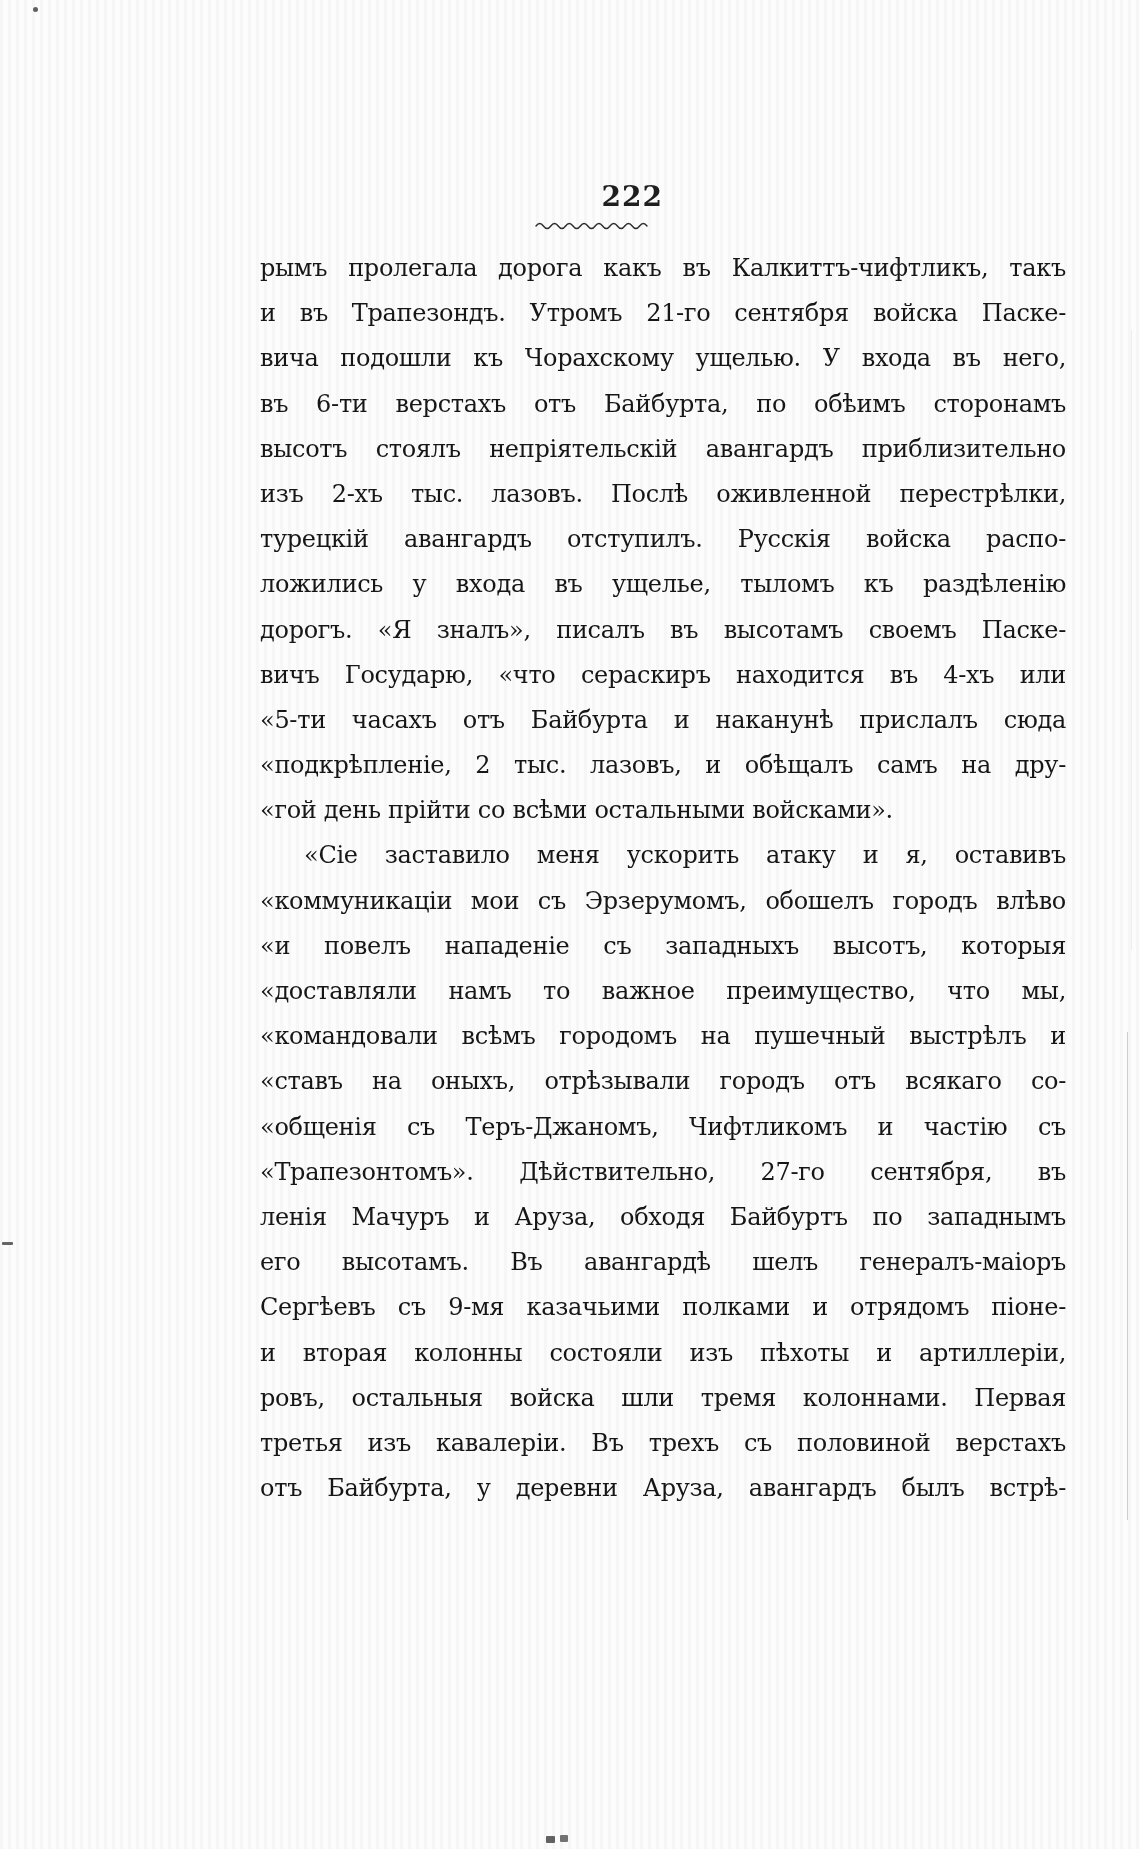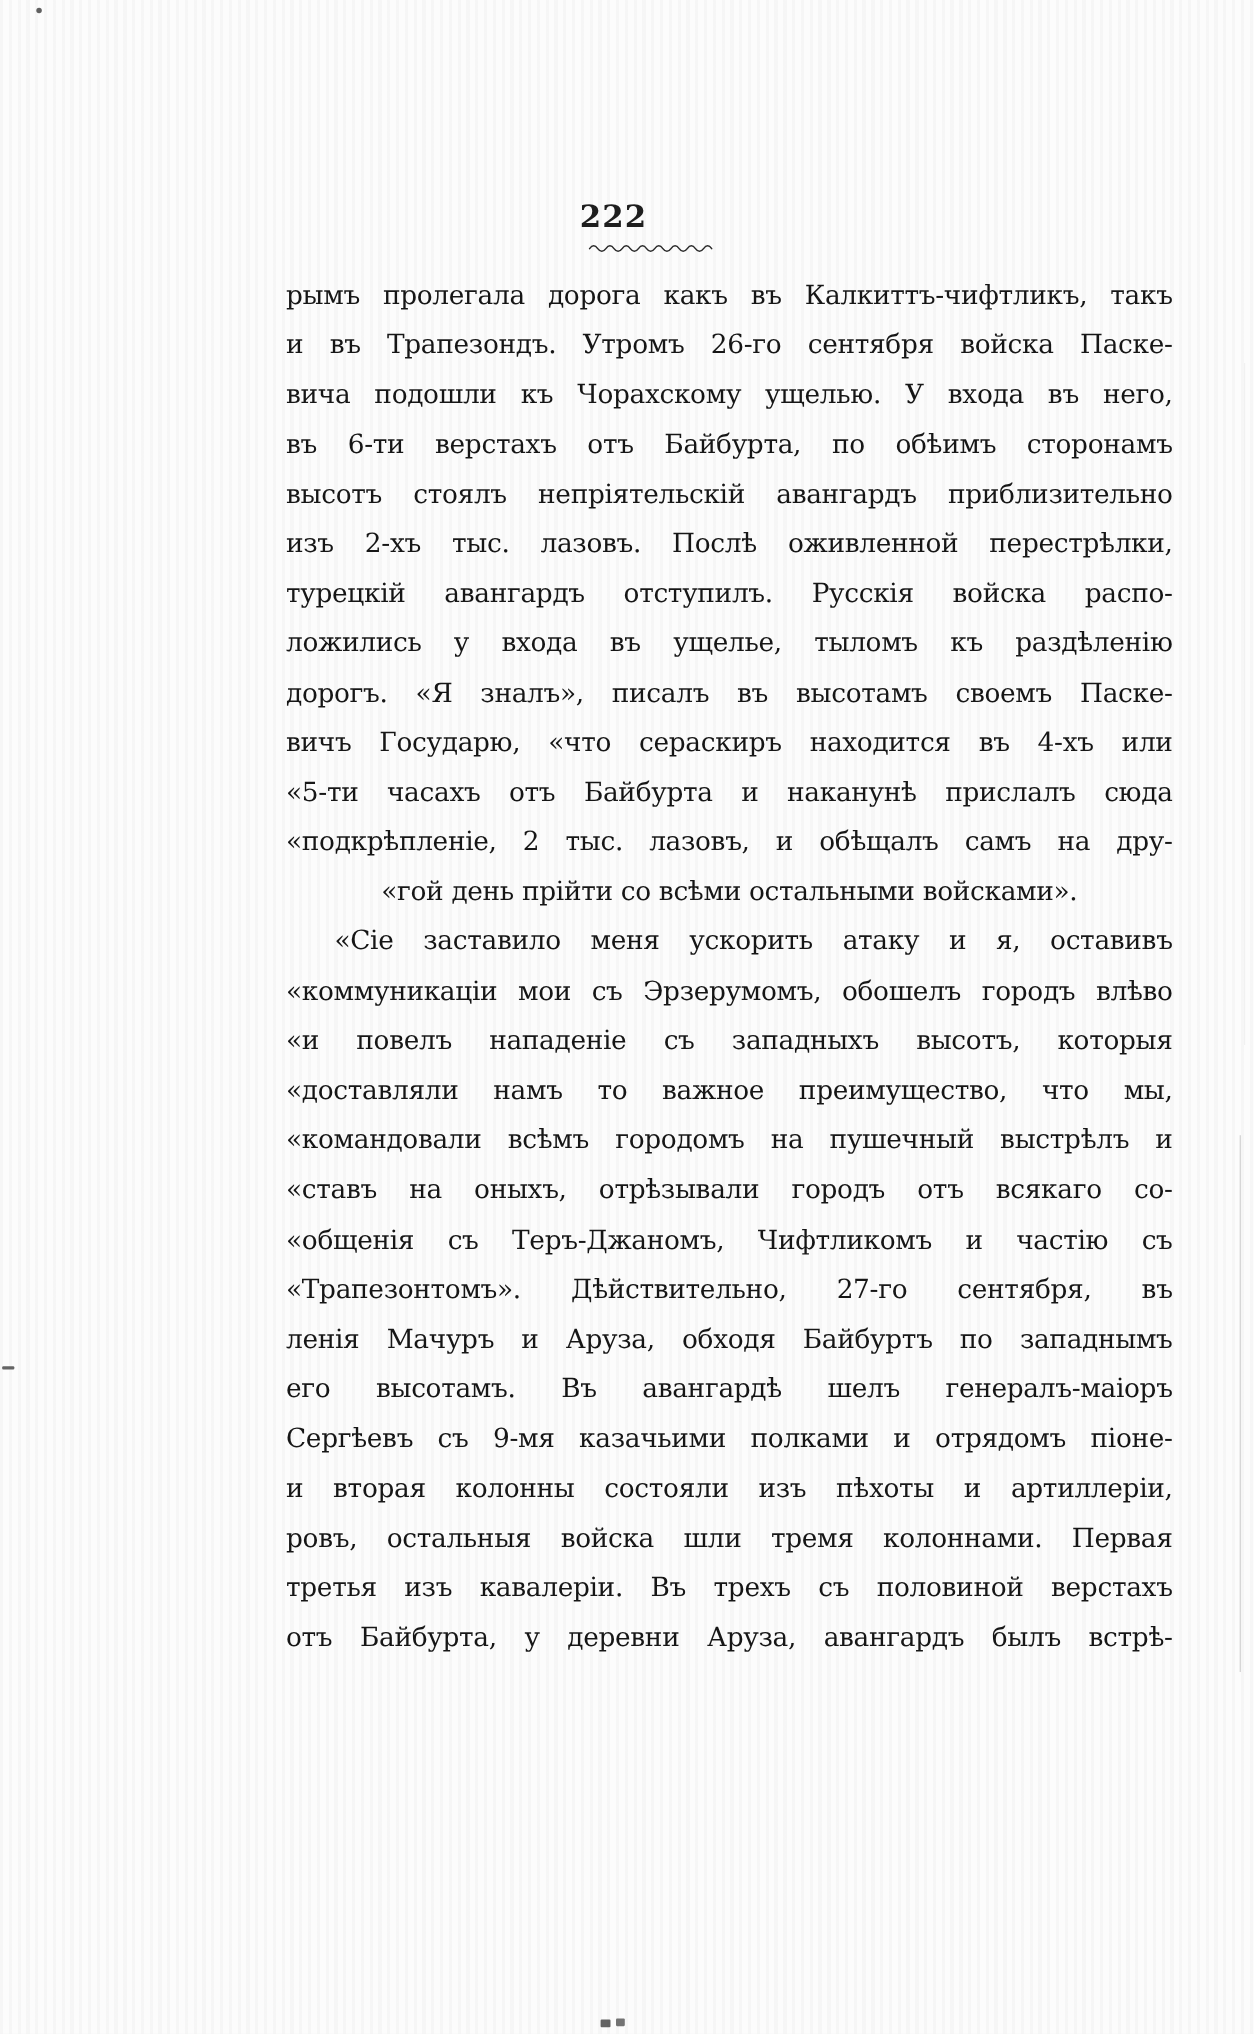--- a/index.html
+++ b/index.html
@@ -10,37 +10,37 @@
     background-color:#fcfcfc;
     background-image:repeating-linear-gradient(90deg,
       rgba(0,0,0,0.022) 0px, rgba(0,0,0,0.022) 3px,
       rgba(0,0,0,0) 3px, rgba(0,0,0,0) 8px);
     font-family:"DejaVu Serif", "Liberation Serif", serif;
     color:#1b1b1b;
     overflow:hidden;
   }
   .folio {
     position:absolute; top:180px; left:527px; width:136px;
-    text-align:left;
+    text-align:right;
     font-size:28px; font-weight:bold; letter-spacing:1px;
     color:#1e1e1e;
   }
   .squiggle { position:absolute; top:217px; left:534px; }
   .text {
     position:absolute; top:246px; left:260px; width:806px;
     font-size:24px; letter-spacing:-0.3px;
     color:#161616;
   }
   .line {
     height:45.2px; line-height:45.2px;
     text-align:justify; text-justify:inter-word;
     overflow:hidden; white-space:normal;
   }
   .line::after { content:""; display:inline-block; width:100%; height:0; }
-  .line.nojust { text-align:center; }
+  .line.nojust { text-align:left; }
   .line.nojust::after { content:none; }
   .line.indent { text-indent:44px; }
   
   .speck-top-left {
     position:absolute; left:33px; top:7px; width:5px; height:5px;
     background:#3a3a3a; border-radius:50%; opacity:.8;
   }
   .dash-left-margin {
     position:absolute; left:2px; top:1242px; width:11px; height:3px;
     background:#4a4a4a; opacity:.85; border-radius:1px;
@@ -71,21 +71,21 @@
   <div class="folio">222</div>
 
   <div class="squiggle">
     <svg width="118" height="12" viewBox="0 0 118 12" aria-hidden="true">
       <path d="M2 6 q3.7 -5 7.4 0 t7.4 0 t7.4 0 t7.4 0 t7.4 0 t7.4 0 t7.4 0 t7.4 0 t7.4 0 t7.4 0 t7.4 0 t7.4 0 t7.4 0 t7.4 0 t7.4 0" fill="none" stroke="#2b2b2b" stroke-width="1.4" stroke-linecap="round"></path>
     </svg>
   </div>
 
   <div class="text">
       <div class="line">рымъ пролегала дорога какъ въ Калкиттъ-чифтликъ, такъ</div>
-      <div class="line">и въ Трапезондъ. Утромъ 26-го сентября войска Паске-</div>
+      <div class="line">и въ Трапезондъ. Утромъ 21-го сентября войска Паске-</div>
       <div class="line">вича подошли къ Чорахскому ущелью. У входа въ него,</div>
       <div class="line">въ 6-ти верстахъ отъ Байбурта, по обѣимъ сторонамъ</div>
       <div class="line">высотъ стоялъ непріятельскій авангардъ приблизительно</div>
       <div class="line">изъ 2-хъ тыс. лазовъ. Послѣ оживленной перестрѣлки,</div>
       <div class="line">турецкій авангардъ отступилъ. Русскія войска распо-</div>
       <div class="line">ложились у входа въ ущелье, тыломъ къ раздѣленію</div>
       <div class="line">дорогъ. «Я зналъ», писалъ въ высотамъ своемъ Паске-</div>
       <div class="line">вичъ Государю, «что сераскиръ находится въ 4-хъ или</div>
       <div class="line">«5-ти часахъ отъ Байбурта и наканунѣ прислалъ сюда</div>
       <div class="line">«подкрѣпленіе, 2 тыс. лазовъ, и обѣщалъ самъ на дру-</div>

